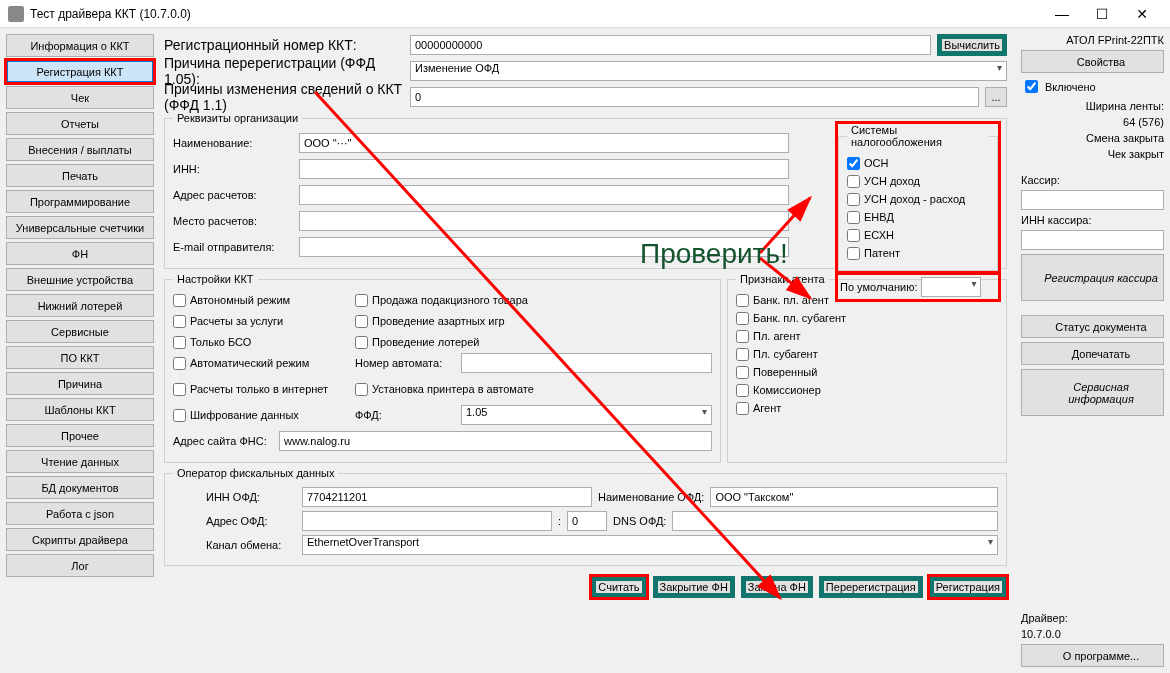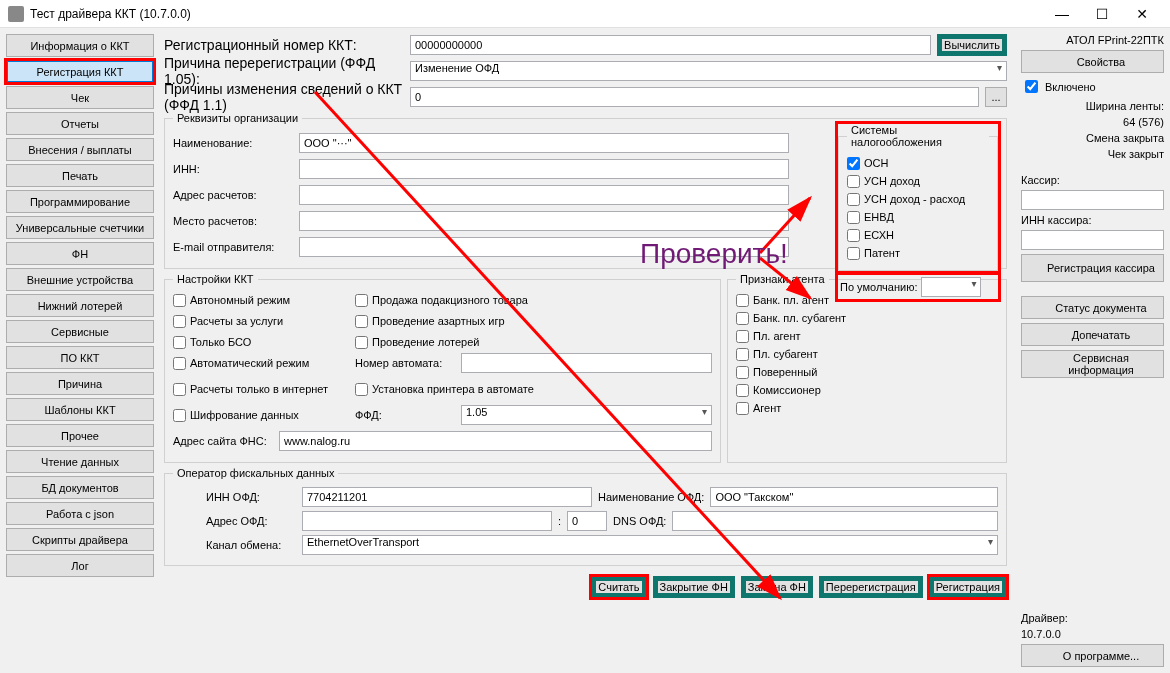--- a/index.html
+++ b/index.html
@@ -41,25 +41,25 @@
   .kktcol { display: flex; flex-direction: column; gap: 3px; }
 
   .ofdrow { display: flex; align-items: center; gap: 6px; height: 24px; margin-left: 33px; }
   .ofd-lbl { font-size: 11px; white-space: nowrap; }
 
   .bottombtns { display: flex; justify-content: flex-end; gap: 6px; margin-top: 6px; }
 
   .rightpanel { width: 155px; padding: 6px; display: flex; flex-direction: column; gap: 4px; }
   .rlabel { font-size: 11px; text-align: right; }
   .rbtn { height: 23px; background: #e1e1e1; border: 1px solid #adadad; display: flex; align-items: center; justify-content: center; font-size: 11px; text-align: center; padding-left: 17px; }
-  .rbtn2 { height: 28px; }
+  .rbtn2 { height: 47px; font-style: italic; }
   .rchk { display: flex; align-items: center; gap: 4px; font-size: 11px; }
   .rinput { height: 20px; background: #fff; border: 1px solid #abadb3; }
 
-  .annotation-text { position: absolute; color: #701a75; font-size: 28px; font-weight: 400; left: 480px; top: 210px; pointer-events: none; z-index: 10; }
+  .annotation-text { position: absolute; color: #14532d; font-size: 28px; font-weight: 400; left: 480px; top: 210px; pointer-events: none; z-index: 10; }
   .arrows { position: absolute; left: 0; top: 0; pointer-events: none; z-index: 9; }
 
   .org-fieldset { position: relative; }
   .org-content { width: 640px; }
   .default-row { display: flex; align-items: center; gap: 4px; margin-top: 4px; }
 </style>
 </head>
 <body>
 
 <div class="titlebar">

